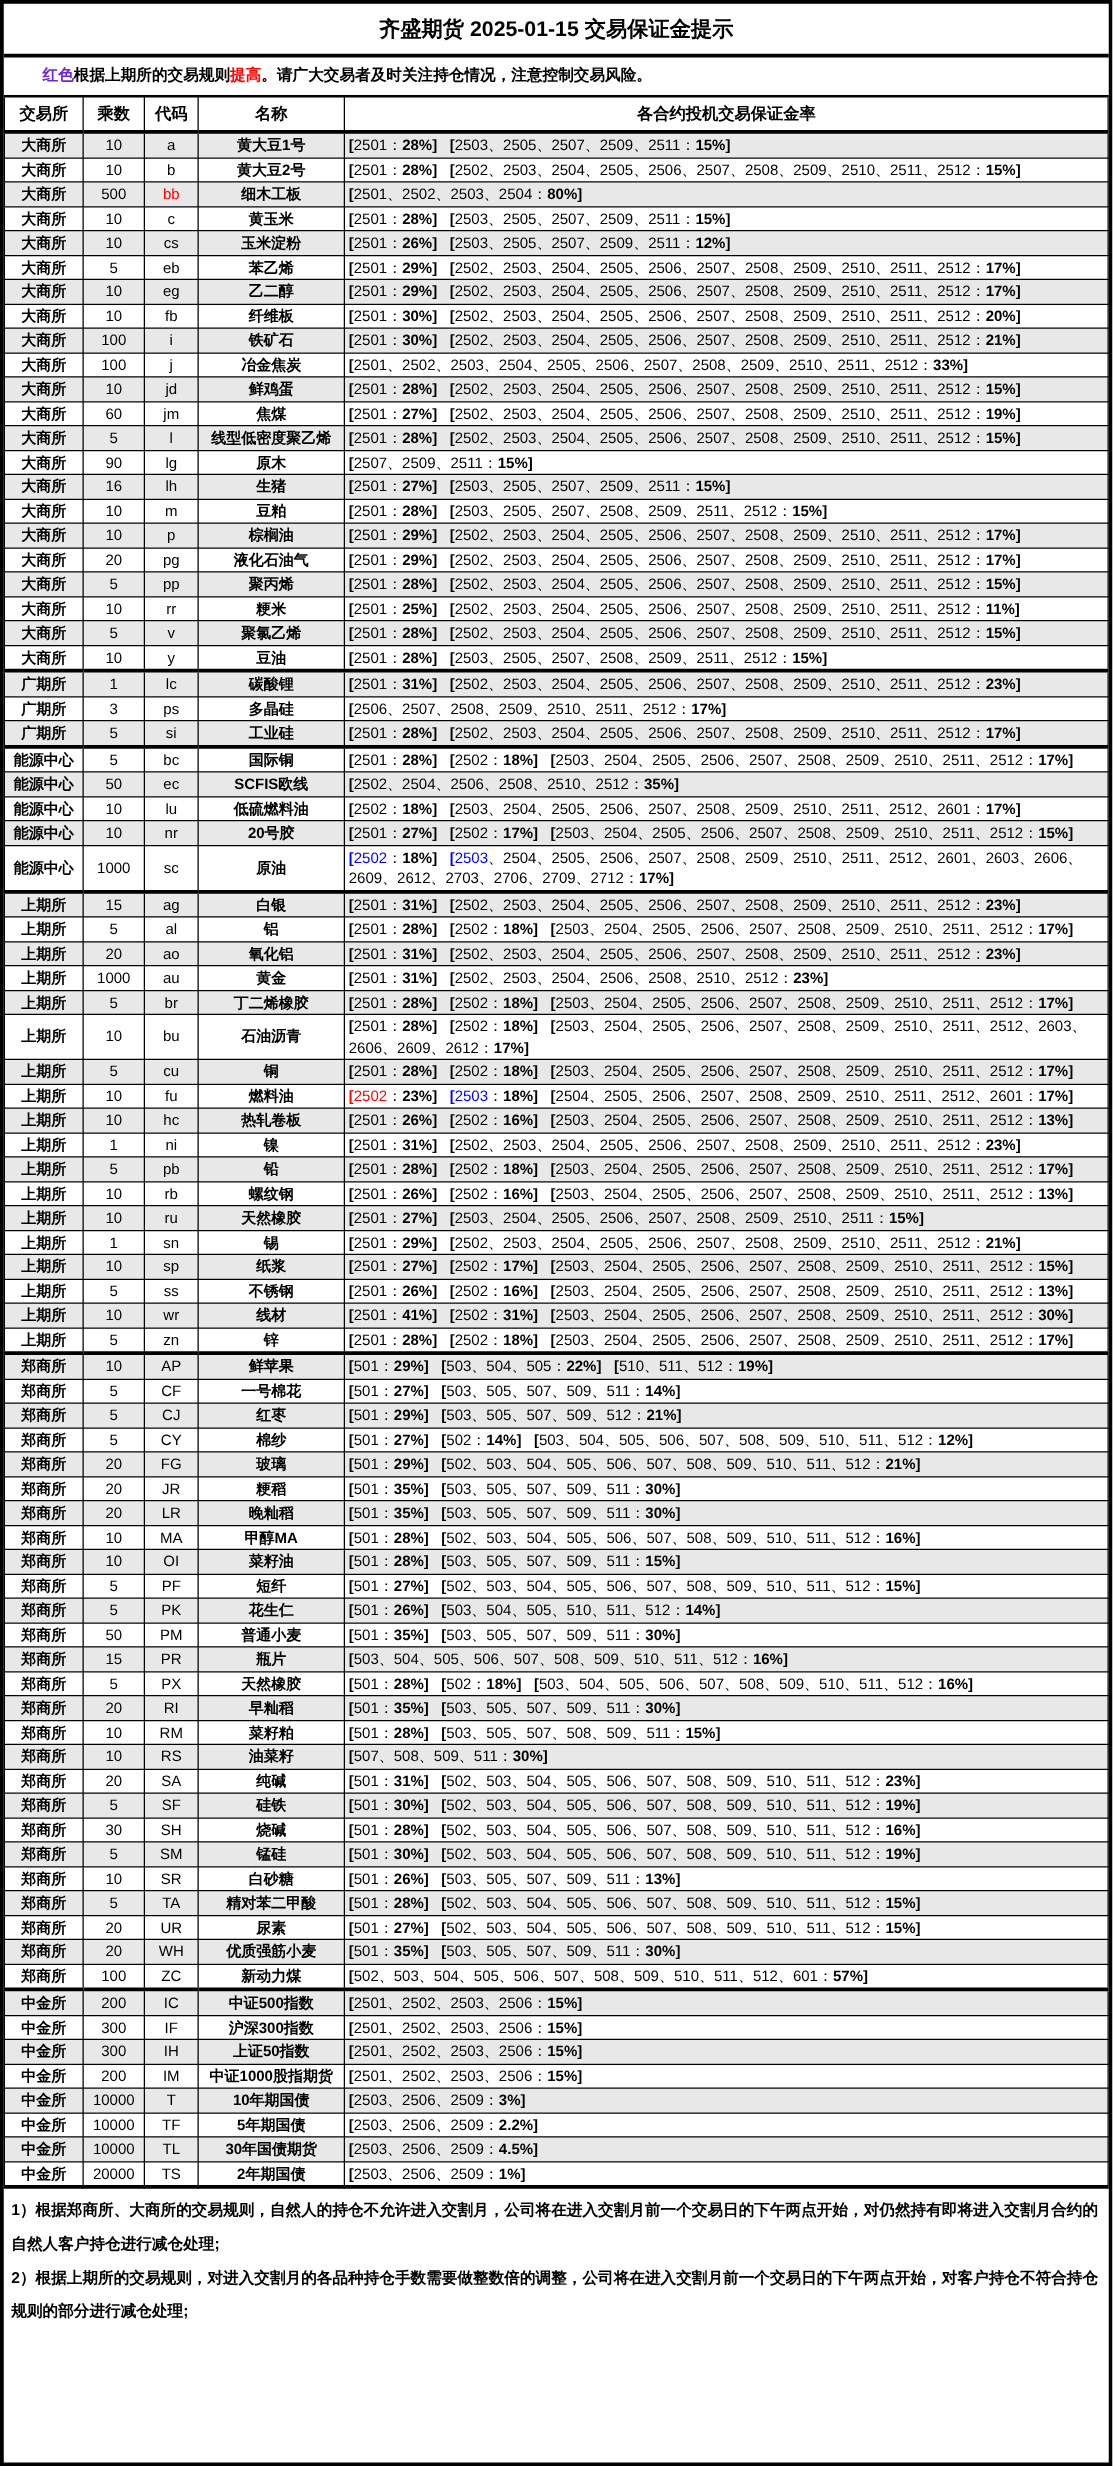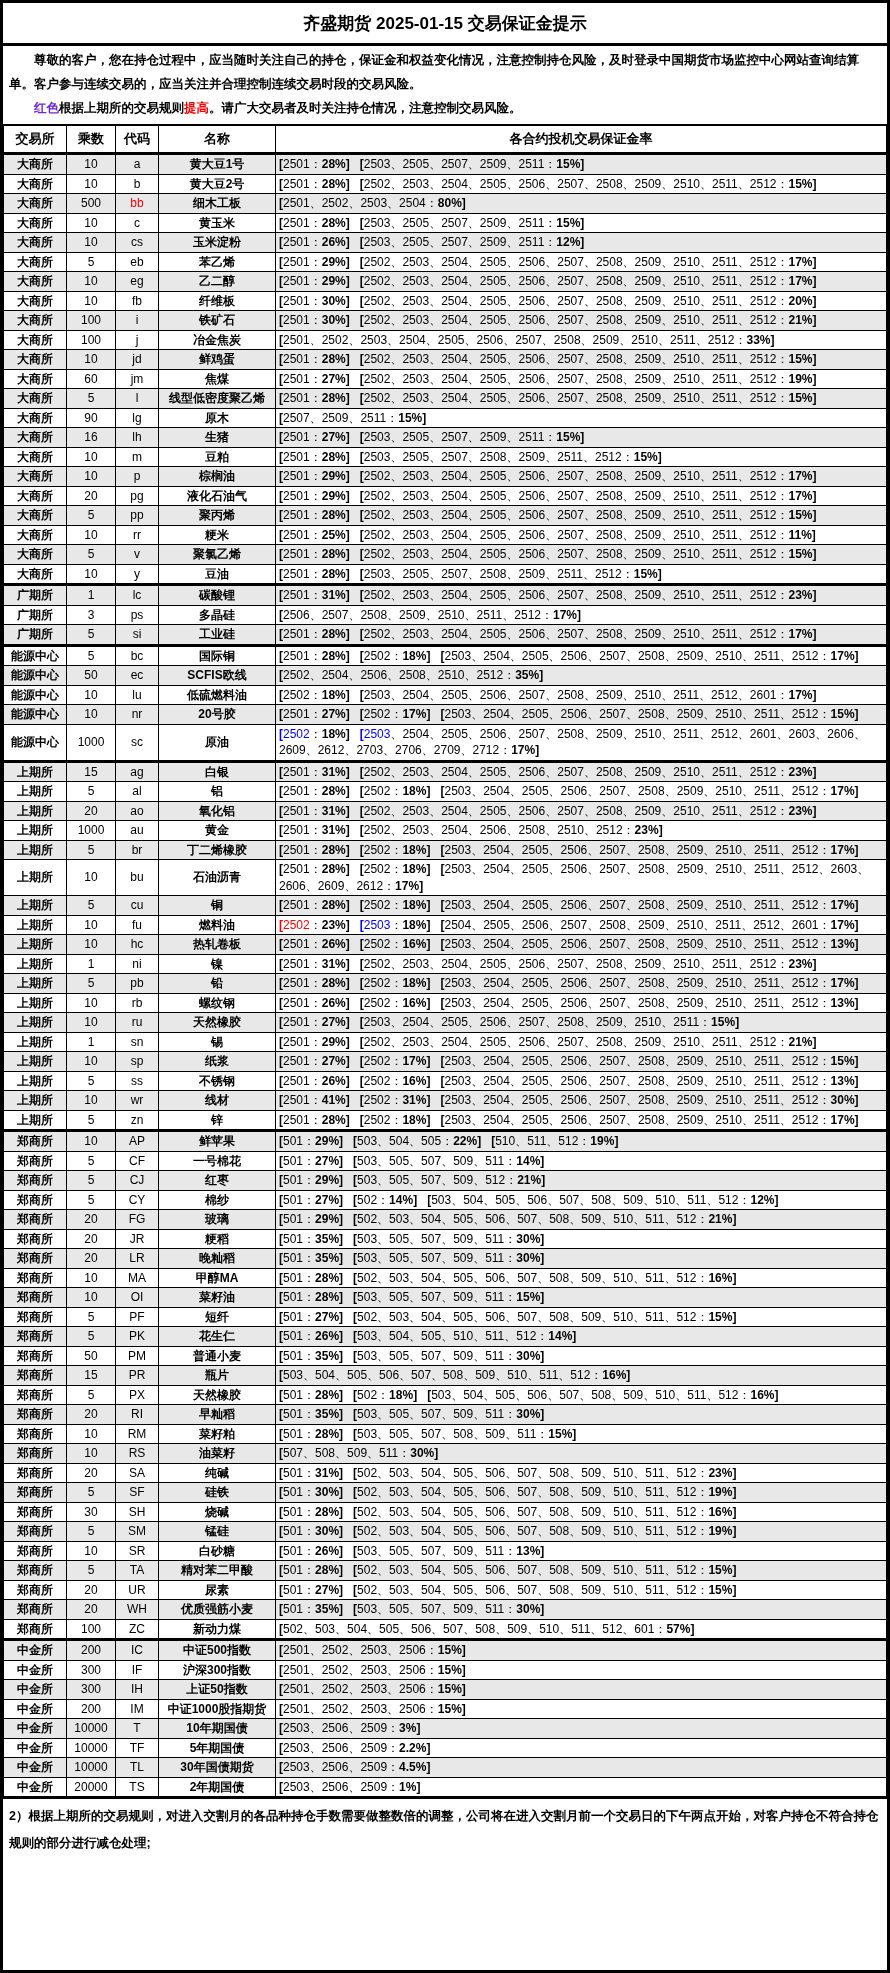--- a/index.html
+++ b/index.html
@@ -24,21 +24,20 @@
   .notes{padding:4px 6px 8px;}
   .notes div{font-weight:bold;font-size:12.5px;line-height:27px;}
 </style>
 </head>
 <body>
 
 <div class="page">
   <div class="title">齐盛期货 2025-01-15 交易保证金提示</div>
 
   <div class="sec">
-    <div class="para">尊敬的客户，您在持仓过程中，应当随时关注自己的持仓，保证金和权益变化情况，注意控制持仓风险，及时登录中国期货市场监控中心网站查询结算单。客户参与连续交易的，应当关注并合理控制连续交易时段的交易风险。</div>
     <div class="para"><span style="color: #6d28d9;">红色</span><span>根据上期所的交易规则</span><span style="color: rgb(255, 0, 0);">提高</span><span>。请广大交易者及时关注持仓情况，注意控制交易风险。</span></div>
   </div>
 
   <table class="margin">
     <thead>
       <tr>
         <th class="c-ex">交易所</th>
         <th class="c-m">乘数</th>
         <th class="c-cd">代码</th>
         <th class="c-n">名称</th>
@@ -617,16 +616,17 @@
           <td class="c-ex">中金所</td>
           <td class="c-m">20000</td>
           <td class="c-cd">TS</td>
           <td class="c-n">2年期国债</td>
           <td class="c-r"><span class="grp"><span style="font-weight: bold;">[</span><span>2503、2506、2509</span><span>：</span><span style="font-weight: bold;">1%</span><span style="font-weight: bold;">]</span></span></td>
         </tr>
       </tbody>
   </table>
 
   <div class="notes">
+    <div>1）根据郑商所、大商所的交易规则，自然人的持仓不允许进入交割月，公司将在进入交割月前一个交易日的下午两点开始，对仍然持有即将进入交割月合约的自然人客户持仓进行减仓处理;</div>
     <div>2）根据上期所的交易规则，对进入交割月的各品种持仓手数需要做整数倍的调整，公司将在进入交割月前一个交易日的下午两点开始，对客户持仓不符合持仓规则的部分进行减仓处理;</div>
 
   </div>
 </div>
 
 </body></html>

